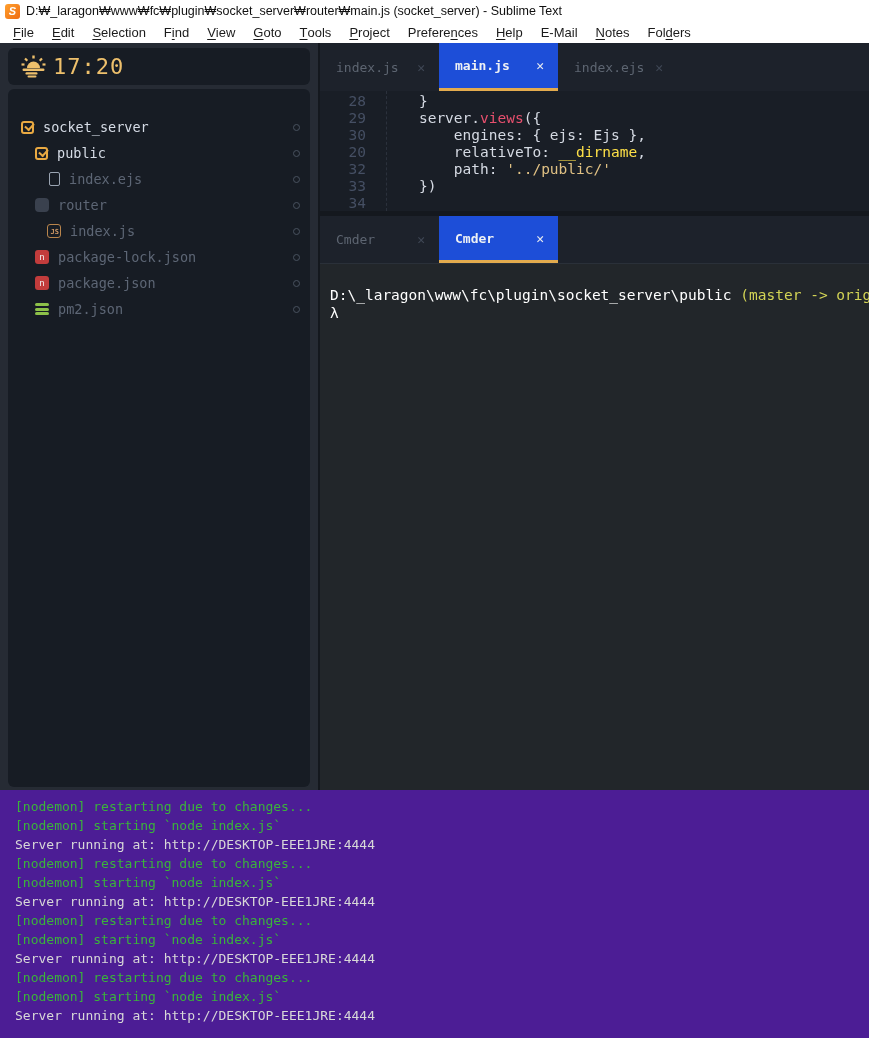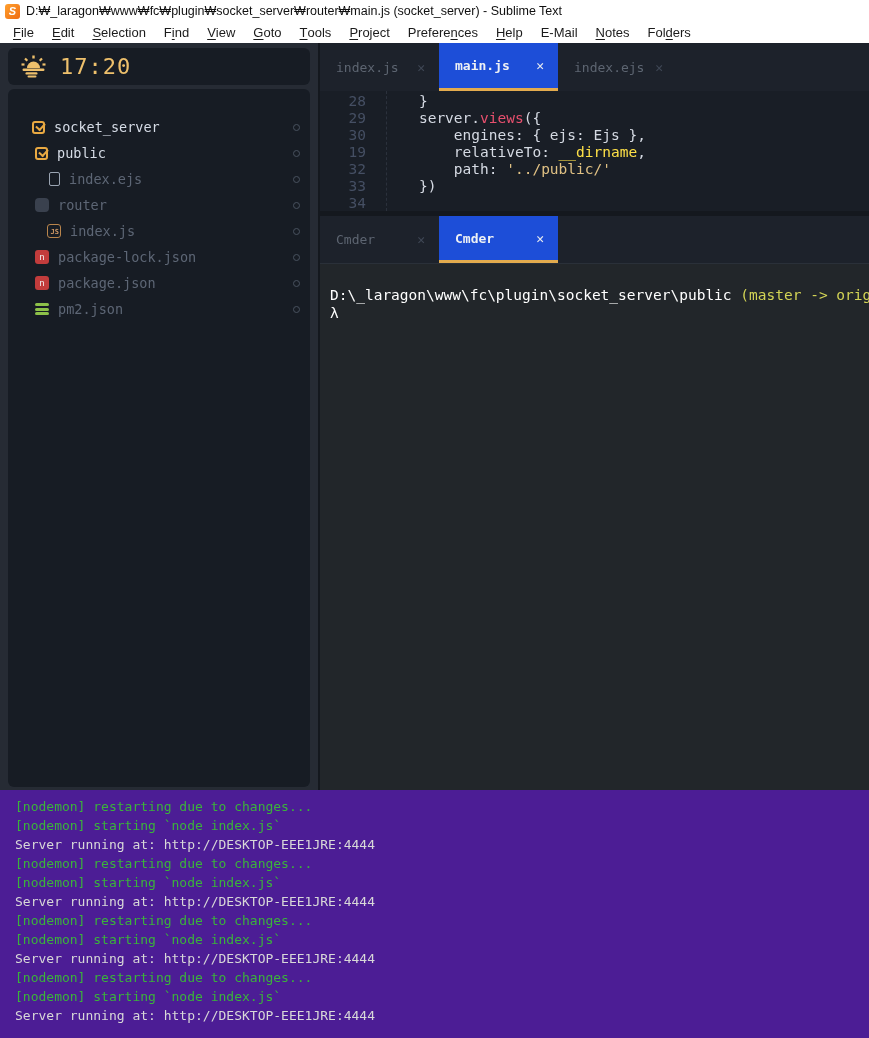--- a/index.html
+++ b/index.html
@@ -21,21 +21,21 @@
   .menu-item u { text-underline-offset:2px; }
 
   
   .app { height:995px; display:flex; flex-direction:column; }
   .main-row { display:flex; height:747px; }
 
   
   .sidebar { width:318px; flex:none; background:#262b34; display:flex; flex-direction:column;
              gap:4px; padding:5px 8px 3px 8px; }
   .clock-card { height:37px; flex:none; background:#171c24; border-radius:6px;
-                display:flex; align-items:center; gap:13px; padding-left:12px; }
+                display:flex; align-items:center; gap:6px; padding-left:12px; }
   .clock-time { color:#eec06c; font-size:22px; letter-spacing:1px; }
   .tree-card { flex:1; background:#171c24; border-radius:6px; padding-top:25px; overflow:hidden; }
   .tree-row { height:26px; display:flex; align-items:center; position:relative;
               font-size:13.5px; color:#5d6675; cursor:default; }
   .tree-row.bright { color:#d6dce6; }
   .tree-label { margin-left:9px; }
   .tree-circle { position:absolute; right:10px; width:7px; height:7px;
                  border:1.5px solid #49525f; border-radius:50%; }
   .icon-open { width:13px; height:13px; border:2px solid #e9a942; border-radius:3px;
                position:relative; flex:none; }
@@ -125,21 +125,21 @@
               <line x1="1.5" y1="9.5" x2="4.5" y2="9.5" stroke-width="2.2"></line>
               <line x1="22.5" y1="9.5" x2="25.5" y2="9.5" stroke-width="2.2"></line>
               <rect x="2.5" y="13.5" width="22" height="2.4" rx="1.2" stroke="none"></rect>
               <rect x="5.5" y="17.2" width="12" height="2.4" rx="1.2" stroke="none"></rect>
               <rect x="7.5" y="20.4" width="9" height="2.2" rx="1.1" stroke="none"></rect>
             </g>
           </svg>
           <span class="clock-time">17:20</span>
         </div>
         <div class="tree-card" id="tree">
-            <div class="tree-row bright" style="padding-left: 24px;">
+            <div class="tree-row bright" style="padding-left: 13px;">
               <span class="icon-open"></span>
               <span class="tree-label">socket_server</span>
               <span class="tree-circle"></span>
             </div>
             <div class="tree-row bright" style="padding-left: 27px;">
               <span class="icon-open"></span>
               <span class="tree-label">public</span>
               <span class="tree-circle"></span>
             </div>
             <div class="tree-row" style="padding-left: 41px;">
@@ -191,21 +191,21 @@
             </div>
             <div class="tab">
               <span class="tab-label">index.ejs</span>
               <span class="close">✕</span>
             </div>
           </div>
         <div class="code-area" id="code">
             <div class="code-line"><span class="gutter">28</span><span class="code-text"><span class="tk-plain">    }</span></span></div>
             <div class="code-line"><span class="gutter">29</span><span class="code-text"><span class="tk-plain">    server.</span><span class="tk-pink">views</span><span class="tk-plain">({</span></span></div>
             <div class="code-line"><span class="gutter">30</span><span class="code-text"><span class="tk-plain">        engines: { ejs: Ejs },</span></span></div>
-            <div class="code-line"><span class="gutter">19</span><span class="code-text"><span class="tk-plain">        relativeTo: </span><span class="tk-cyan">__dirname</span><span class="tk-plain">,</span></span></div>
+            <div class="code-line"><span class="gutter">20</span><span class="code-text"><span class="tk-plain">        relativeTo: </span><span class="tk-cyan">__dirname</span><span class="tk-plain">,</span></span></div>
             <div class="code-line"><span class="gutter">32</span><span class="code-text"><span class="tk-plain">        path: </span><span class="tk-yellow">'../public/'</span></span></div>
             <div class="code-line"><span class="gutter">33</span><span class="code-text"><span class="tk-plain">    })</span></span></div>
             <div class="code-line"><span class="gutter">34</span><span class="code-text"></span></div>
           </div>
         <div class="term-gap"></div>
         <div class="tab-bar term-tabbar" id="term-tabs">
             <div class="tab">
               <span class="tab-label">Cmder</span>
               <span class="close">✕</span>
             </div>

